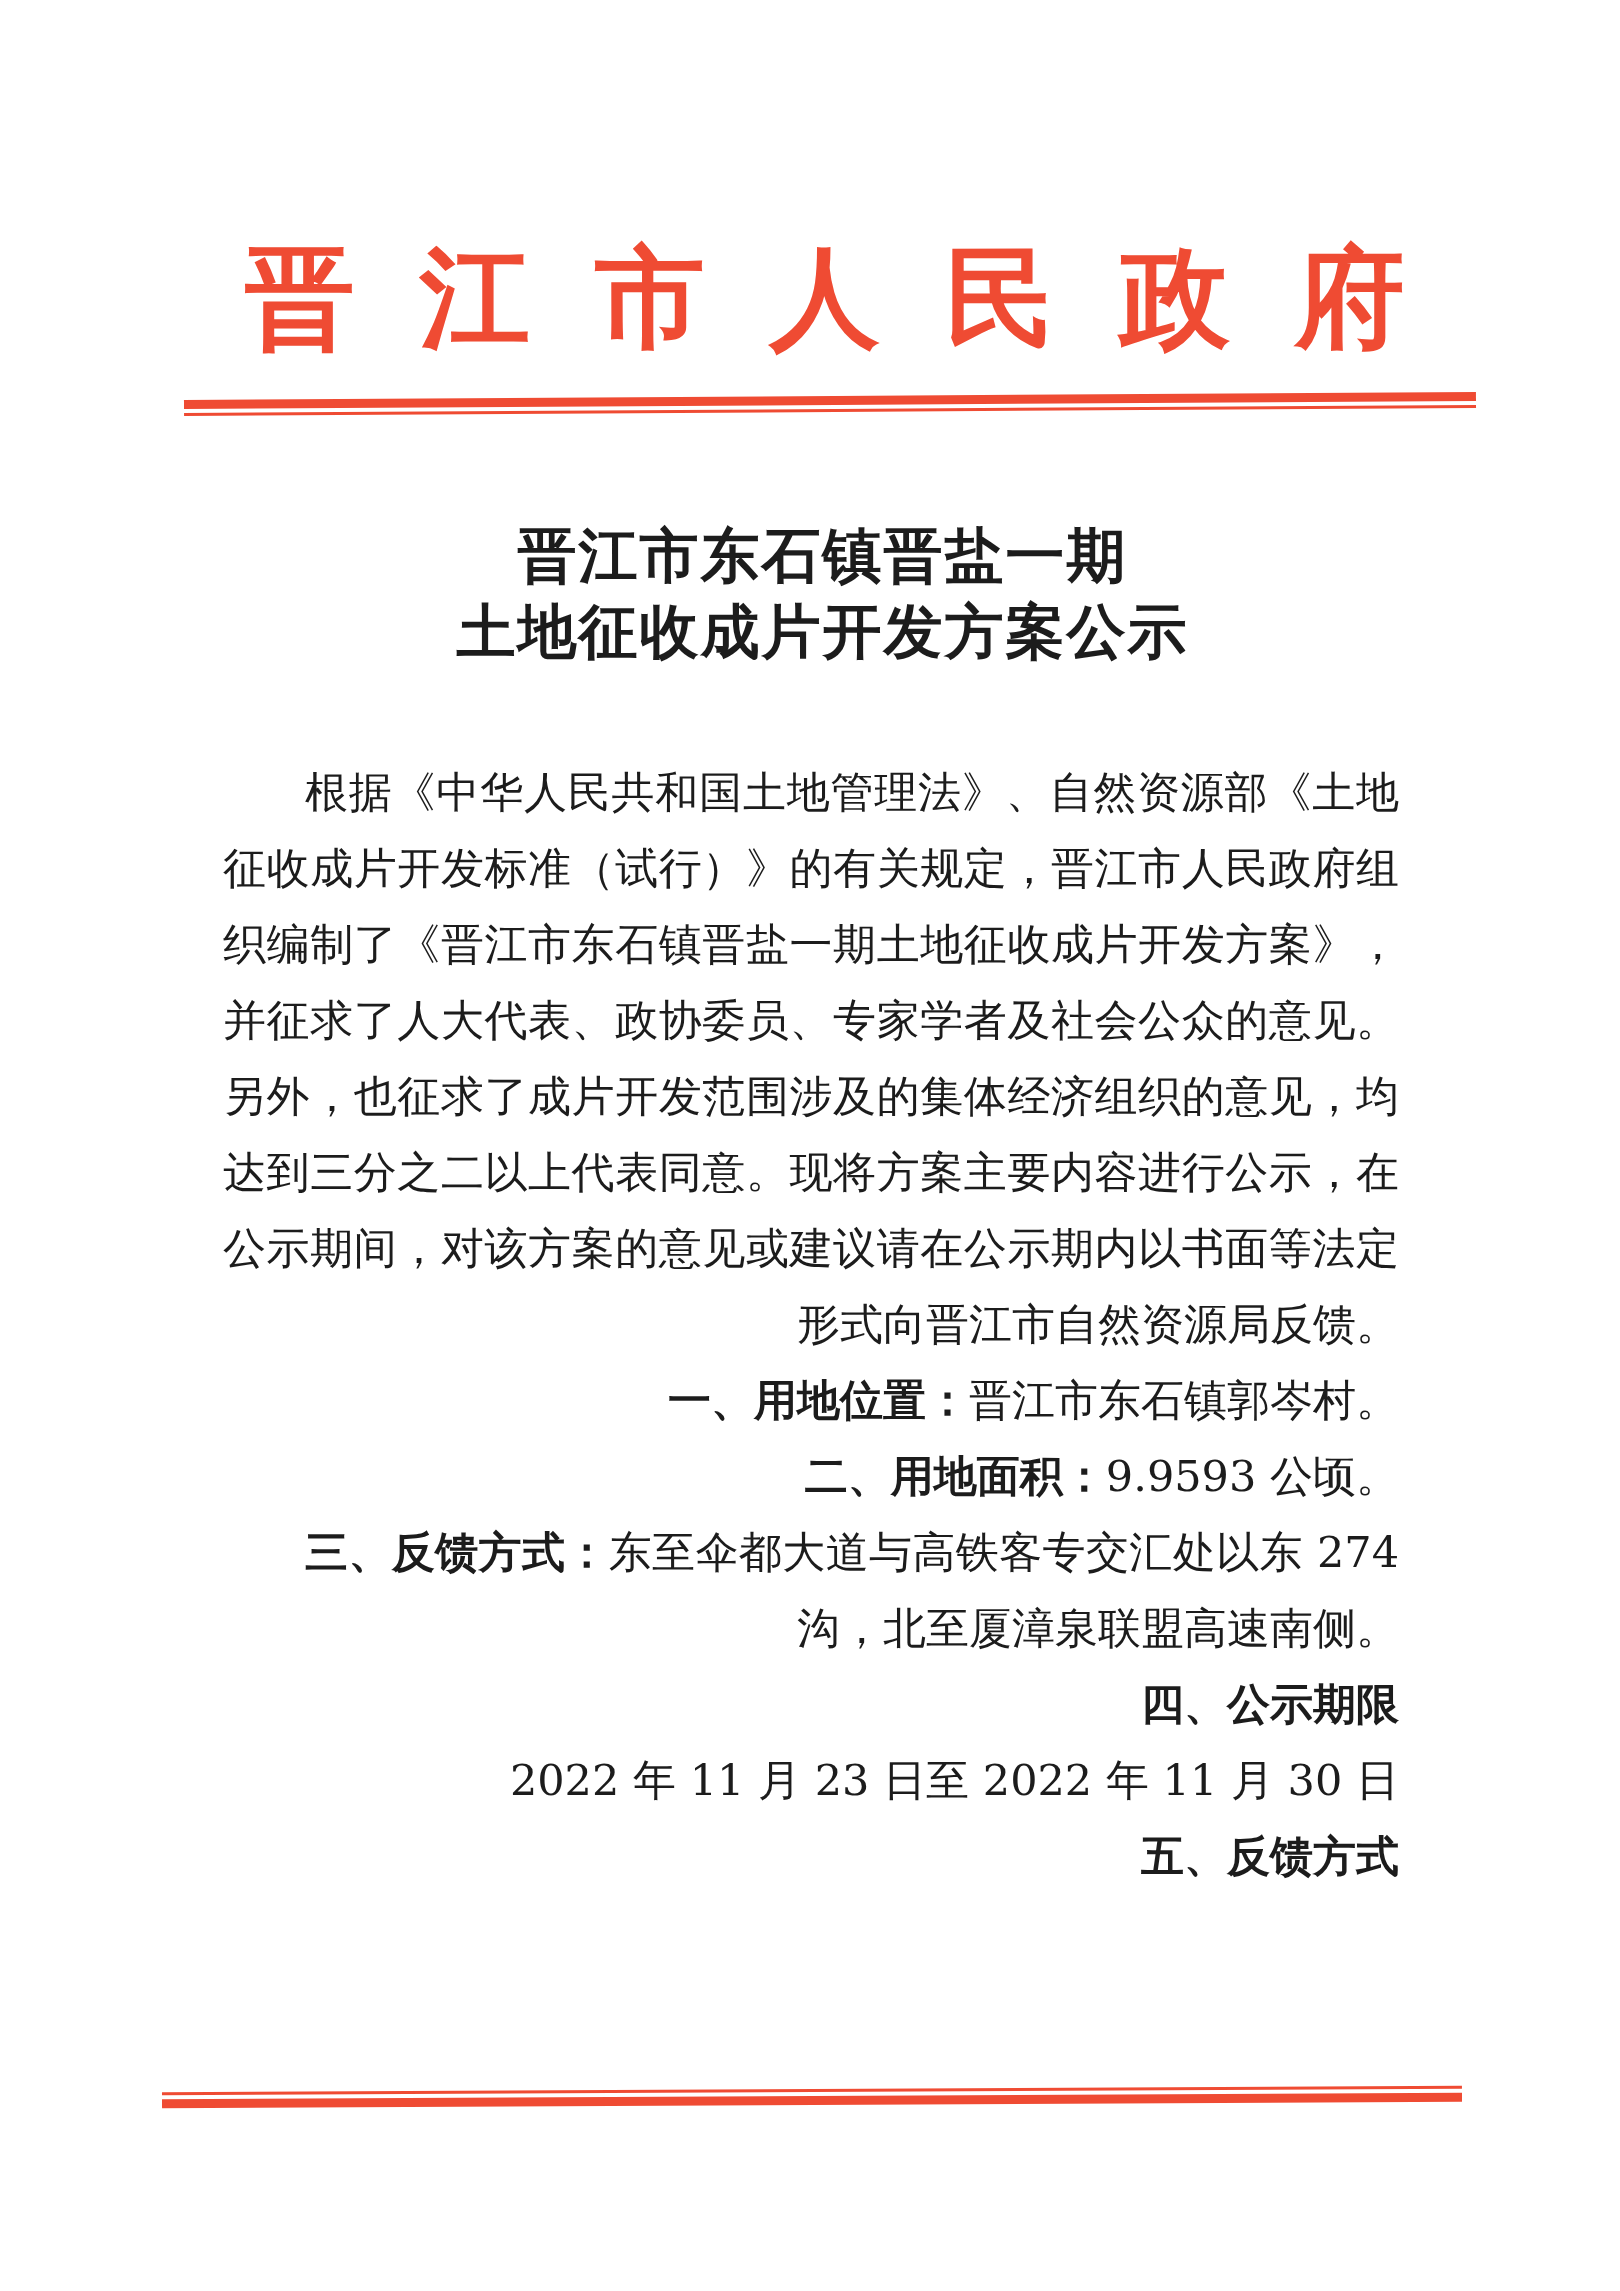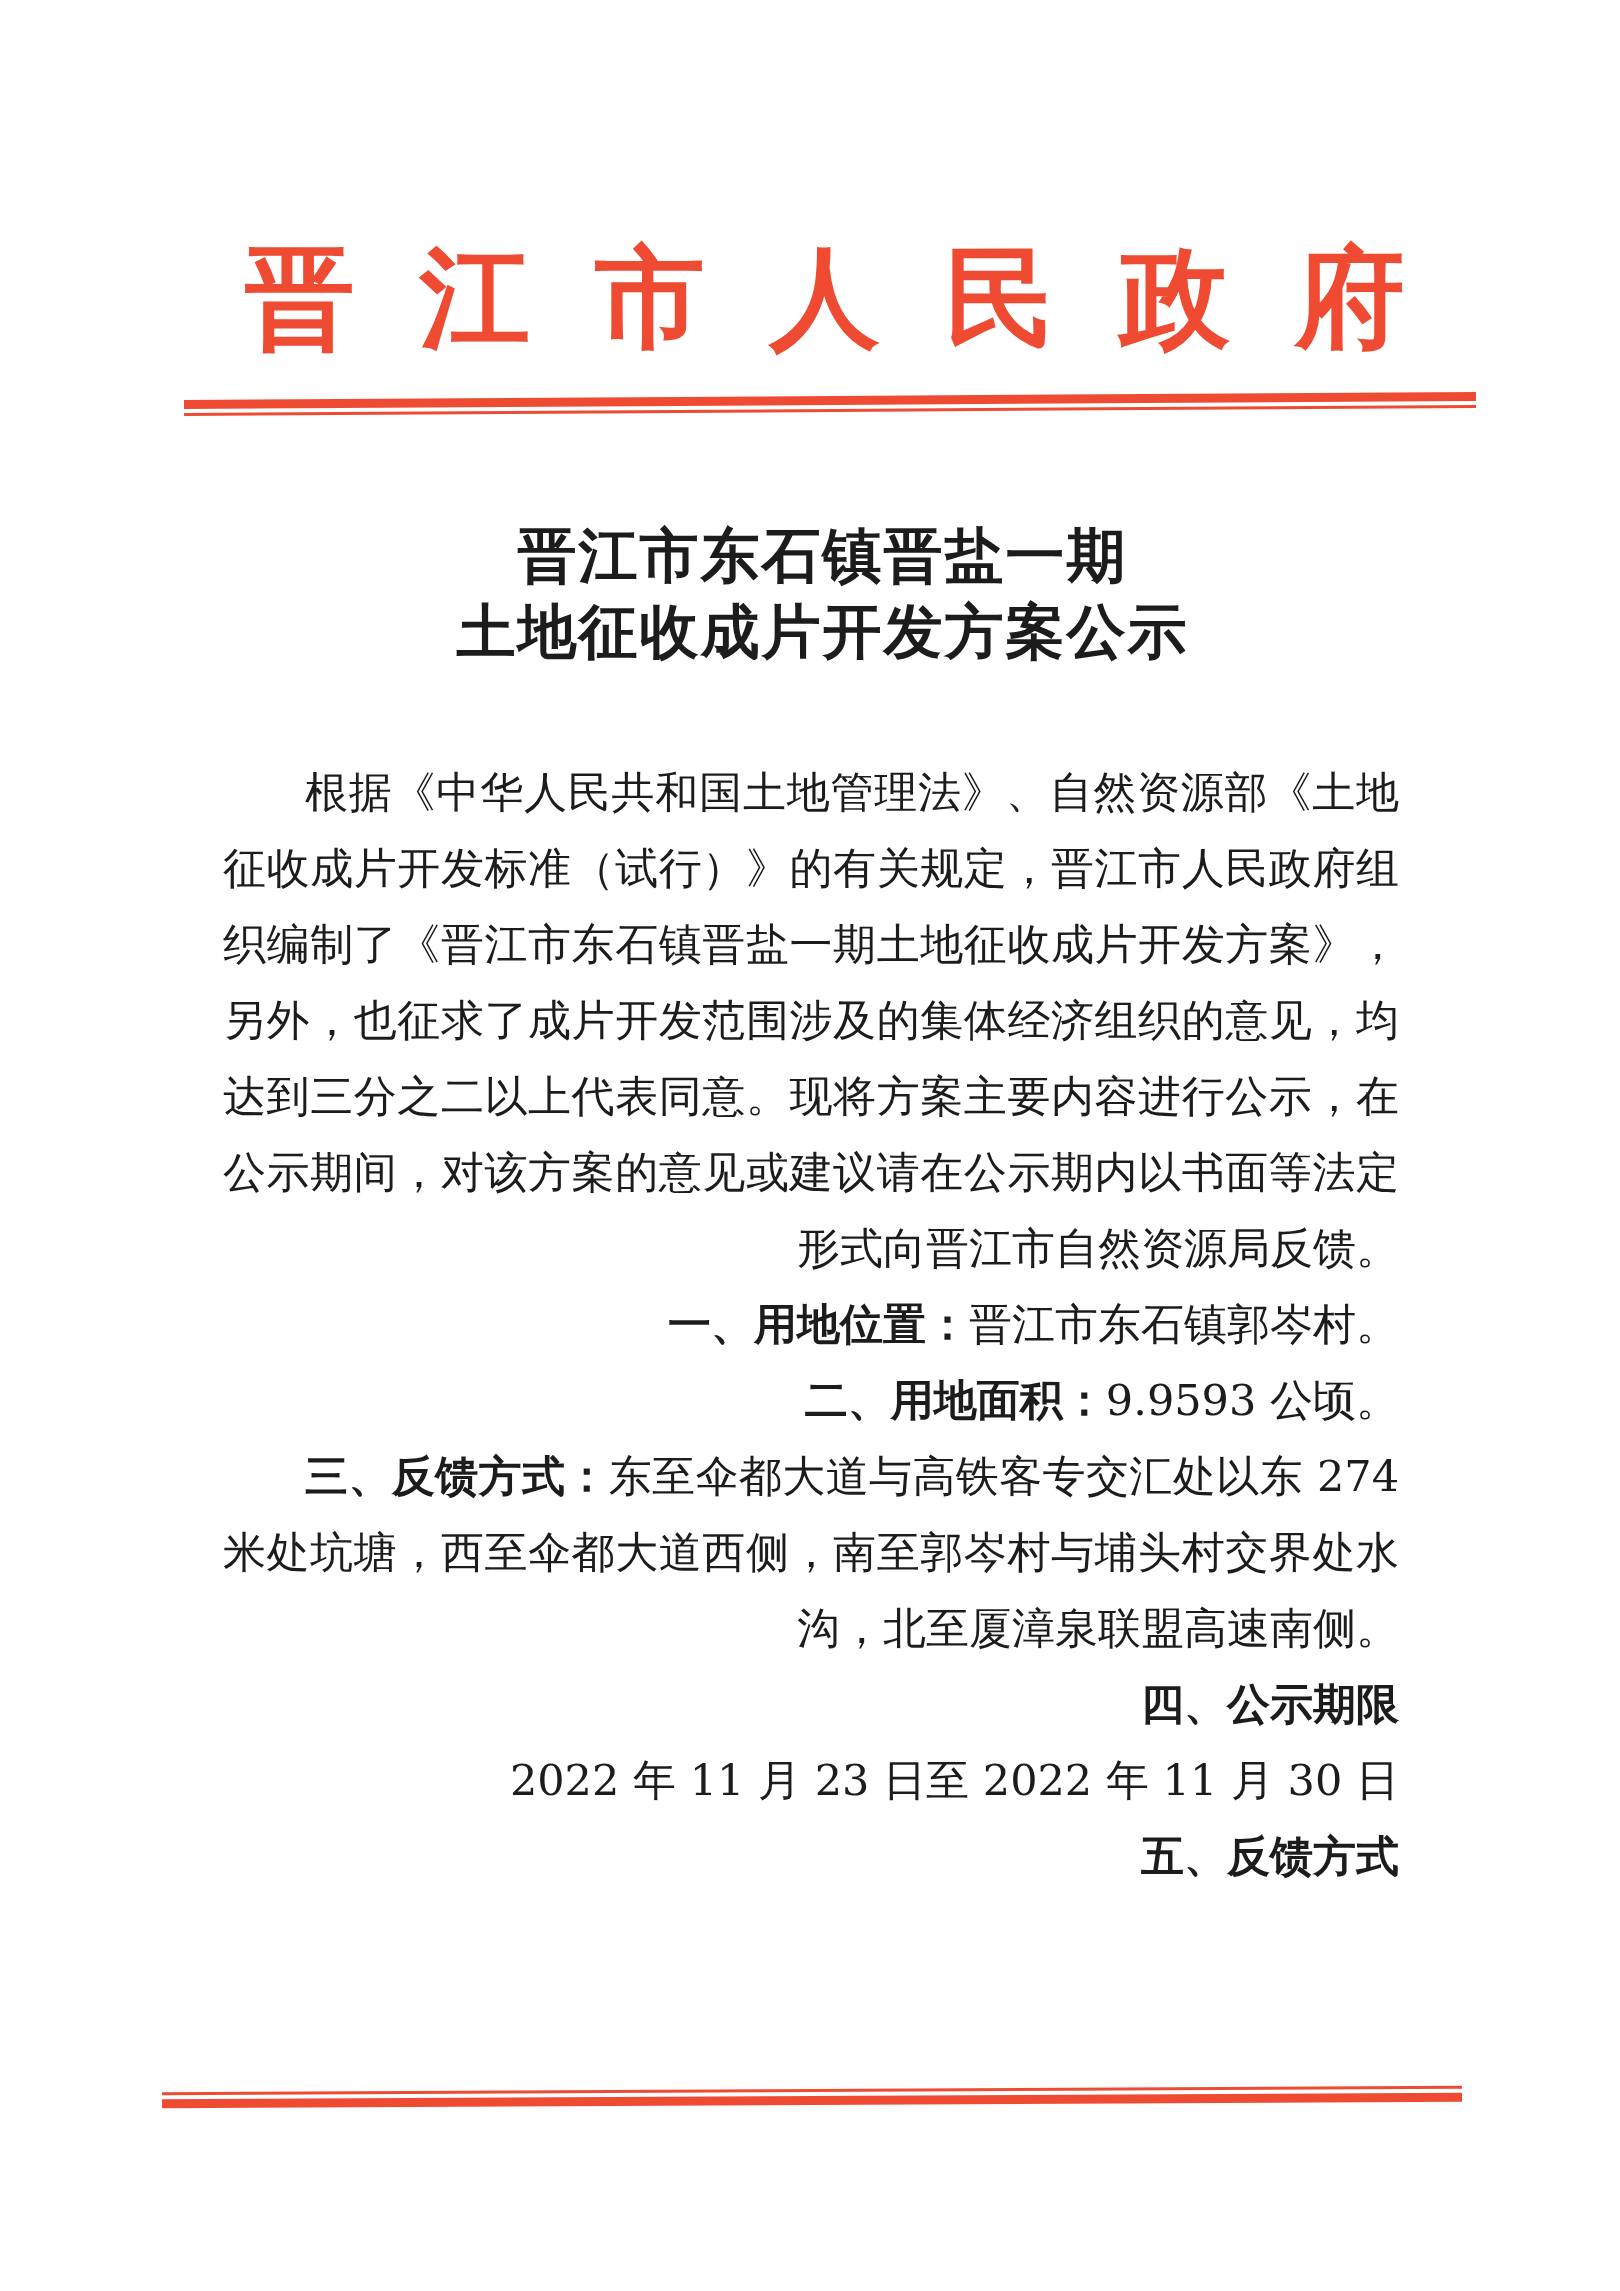--- a/index.html
+++ b/index.html
@@ -83,37 +83,37 @@
 
   <div class="doc-title">
     <div>晋江市东石镇晋盐一期</div>
     <div>土地征收成片开发方案公示</div>
   </div>
 
   <div class="body">
     <div class="line j indent">根据《中华人民共和国土地管理法》、自然资源部《土地</div>
     <div class="line j">征收成片开发标准（试行）》的有关规定，晋江市人民政府组</div>
     <div class="line j">织编制了《晋江市东石镇晋盐一期土地征收成片开发方案》，</div>
+    <div class="line j">并征求了人大代表、政协委员、专家学者及社会公众的意见。</div>
     <div class="line j">另外，也征求了成片开发范围涉及的集体经济组织的意见，均</div>
     <div class="line j">达到三分之二以上代表同意。现将方案主要内容进行公示，在</div>
     <div class="line j">公示期间，对该方案的意见或建议请在公示期内以书面等法定</div>
     <div class="line">形式向晋江市自然资源局反馈。</div>
 
     <div class="line item">
       <span class="b">一、用地位置：</span><span>晋江市东石镇郭岑村。</span>
     </div>
 
     <div class="line item">
       <span class="b">二、用地面积：</span><span>9.9593 公顷。</span>
     </div>
 
     <div class="line item j">
       <span class="b">三、反馈方式：</span><span>东至伞都大道与高铁客专交汇处以东 274</span>
     </div>
-    <div class="line j">米处坑塘，西至伞都大道西侧，南至郭岑村与埔头村交界处水</div>
     <div class="line">沟，北至厦漳泉联盟高速南侧。</div>
 
     <div class="line item">
       <span class="b">四、公示期限</span>
     </div>
     <div class="line item">2022 年 11 月 23 日至 2022 年 11 月 30 日</div>
 
     <div class="line item">
       <span class="b">五、反馈方式</span>
     </div>

